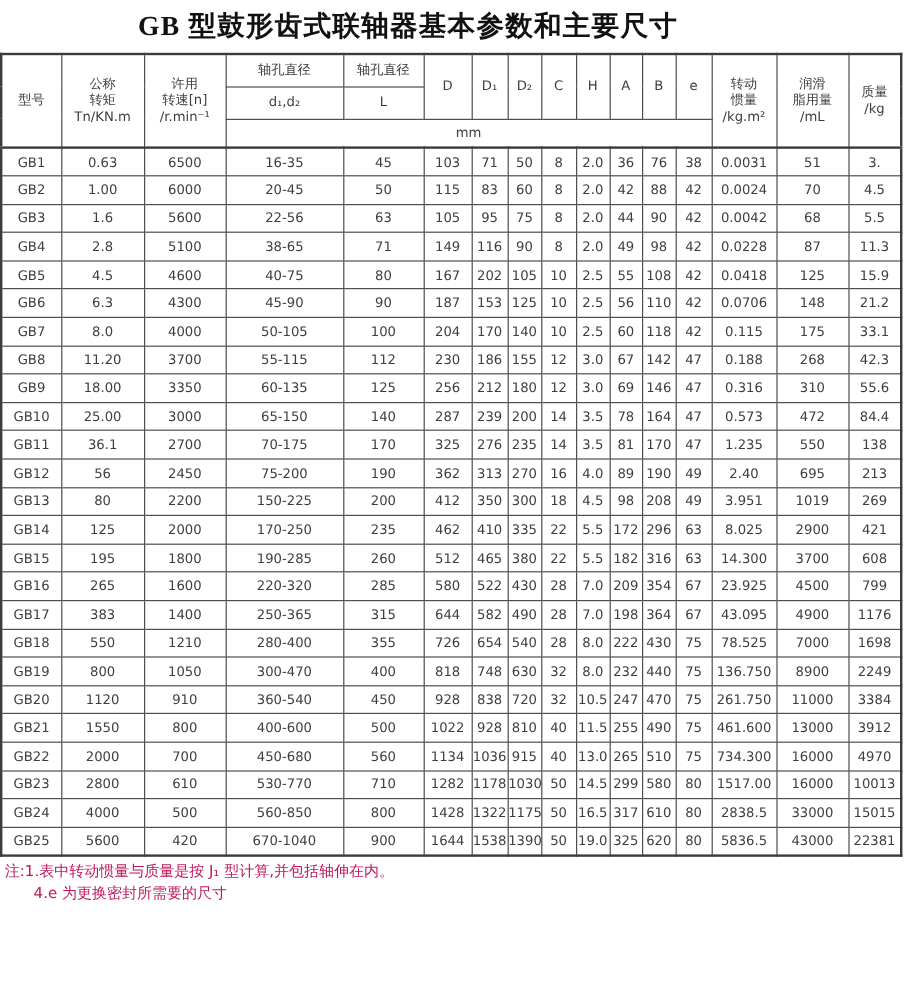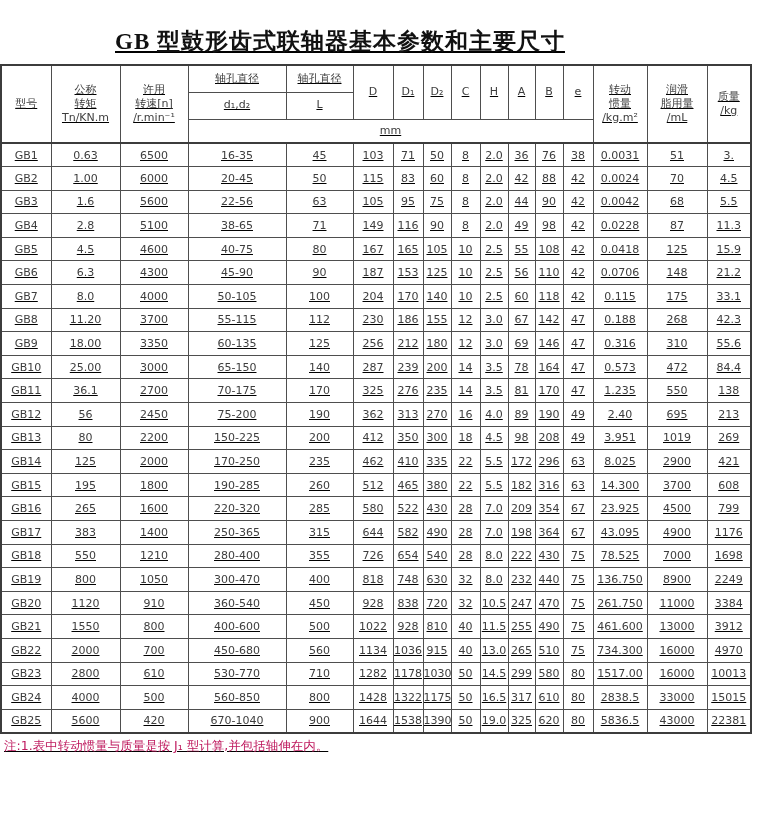--- a/index.html
+++ b/index.html
@@ -2,21 +2,21 @@
 <html><head>
 <meta charset="utf-8">
 <style>
   * { box-sizing: border-box; }
   html, body {
     margin: 0; padding: 0;
     width: 763px; height: 819px;
     background: #ffffff;
     font-family: "DejaVu Sans", "Liberation Sans", sans-serif;
   }
-  .page { width: 680px; padding-top: 24px; text-decoration: underline; }
+  .page { width: 680px; padding-top: 4px; }
   .page-title {
     font-family: "Liberation Serif", "DejaVu Serif", serif;
     font-size: 23px;
     font-weight: bold;
     color: #111111;
     text-align: center;
     letter-spacing: 1px;
     margin: 2px 0 7px 0;
   }
   table.spec {
@@ -191,21 +191,21 @@
           <td>87</td>
           <td>11.3</td>
         </tr>
         <tr>
           <td>GB5</td>
           <td>4.5</td>
           <td>4600</td>
           <td>40-75</td>
           <td>80</td>
           <td>167</td>
-          <td>165</td>
+          <td>202</td>
           <td>105</td>
           <td>10</td>
           <td>2.5</td>
           <td>55</td>
           <td>108</td>
           <td>42</td>
           <td>0.0418</td>
           <td>125</td>
           <td>15.9</td>
         </tr>
@@ -567,15 +567,16 @@
           <td>80</td>
           <td>5836.5</td>
           <td>43000</td>
           <td>22381</td>
         </tr>
       </tbody>
   </table>
 
   <div class="notes">
     <div class="note-line">注:1.表中转动惯量与质量是按 J₁ 型计算,并包括轴伸在内。</div>
+    <div class="note-line note-indent">4.e 为更换密封所需要的尺寸</div>
   </div>
 
 </div>
 
 </body></html>

